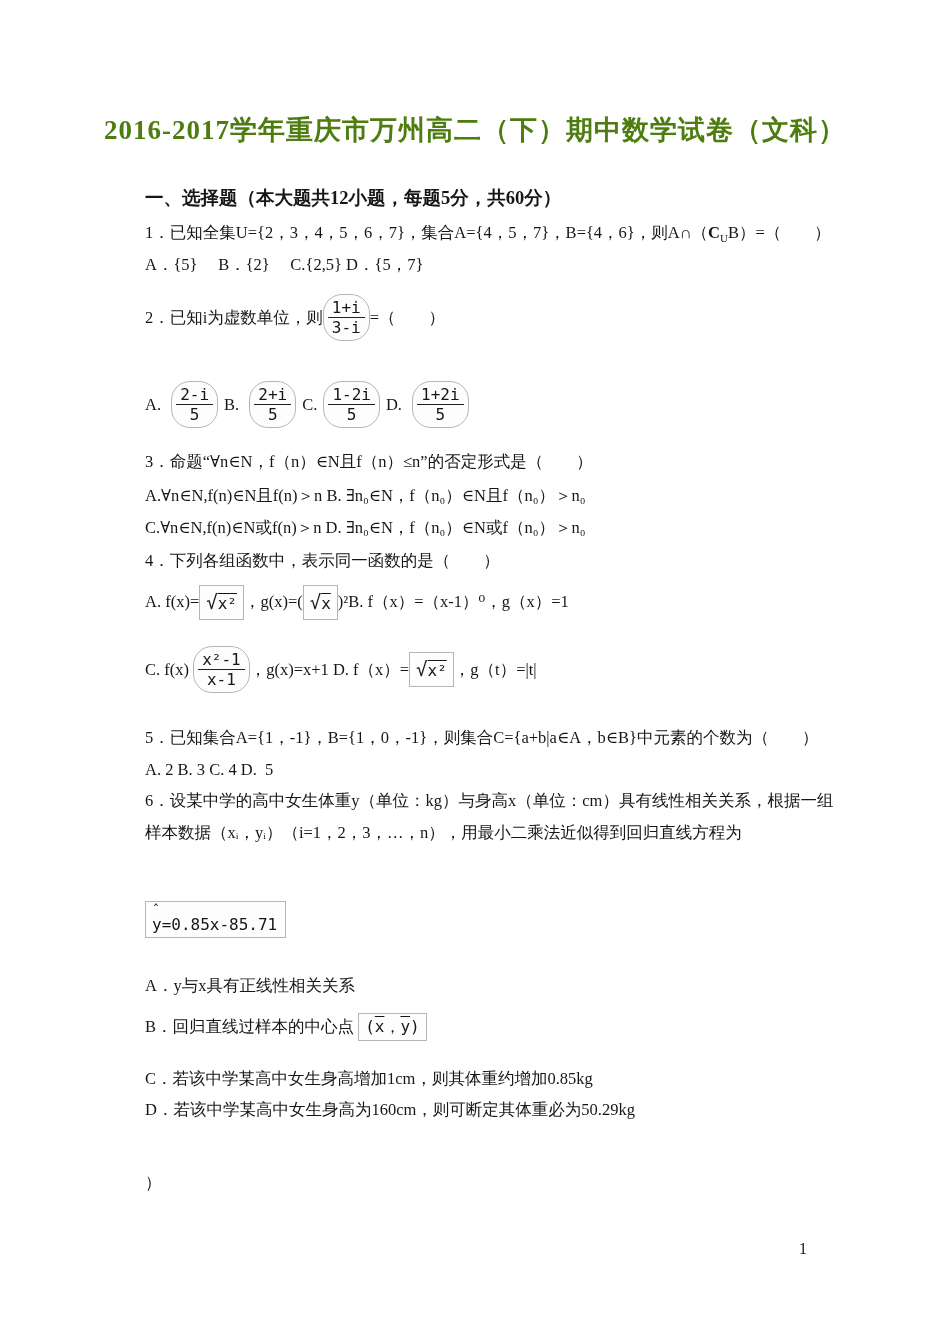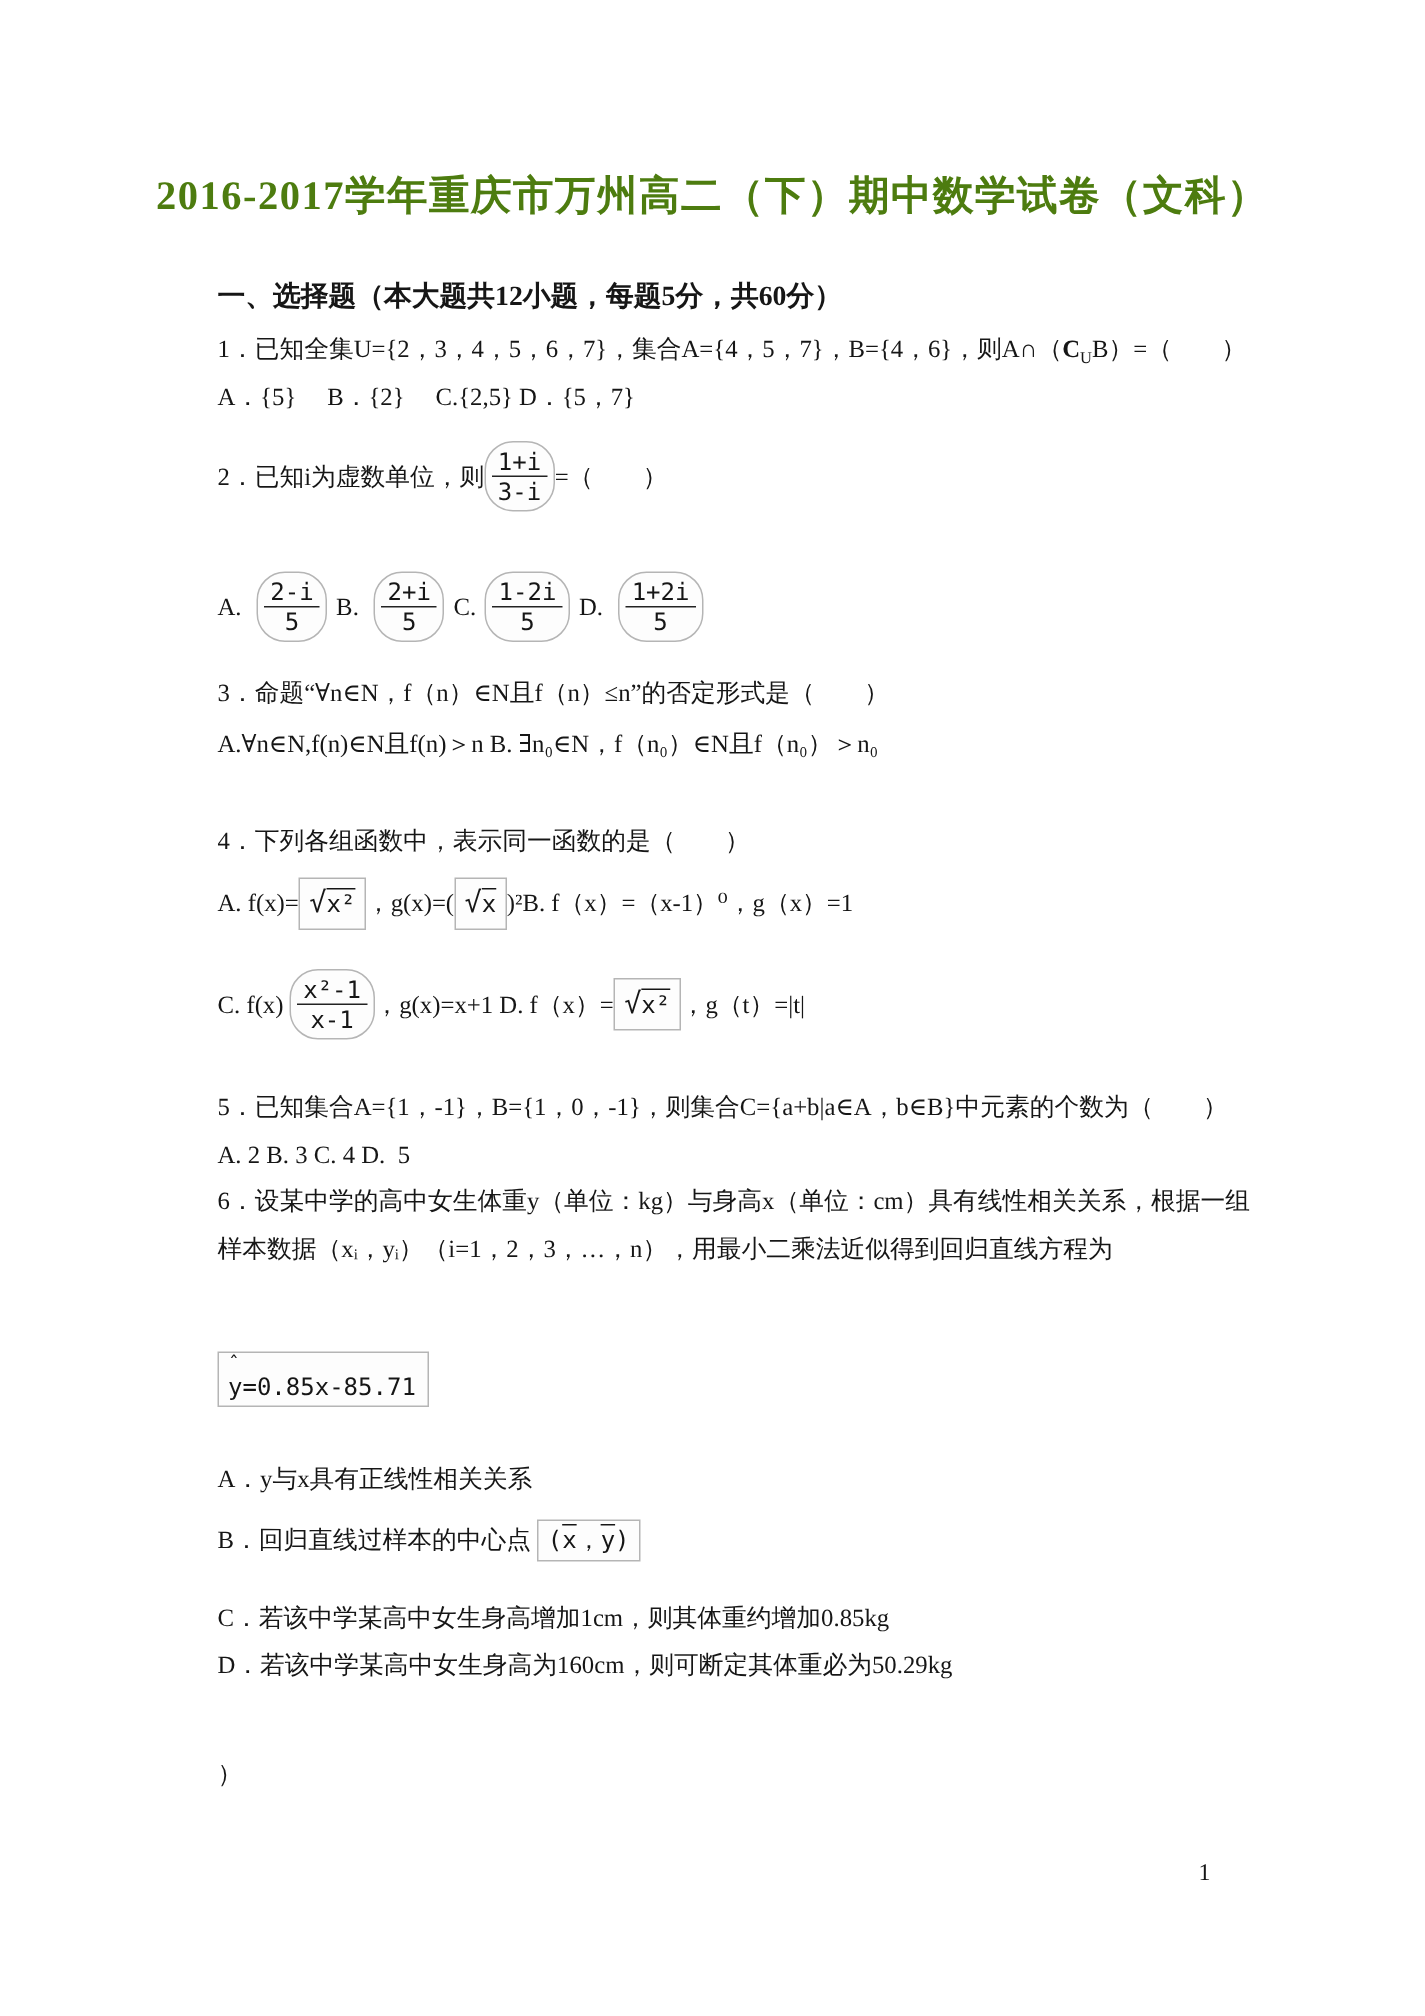--- a/index.html
+++ b/index.html
@@ -47,20 +47,21 @@
   </div>
   <div class="row flexrow gap8" style="top:381px">
     <span>A. </span><span class="eqbox frac"><span class="num">2-i</span><span class="den">5</span></span>
     <span>B. </span><span class="eqbox frac"><span class="num">2+i</span><span class="den">5</span></span>
     <span>C.</span><span class="eqbox frac"><span class="num">1-2i</span><span class="den">5</span></span>
     <span>D. </span><span class="eqbox frac"><span class="num">1+2i</span><span class="den">5</span></span>
   </div>
 
   <div class="row" style="top:447px">3．命题“∀n∈N，f（n）∈N且f（n）≤n”的否定形式是（　　）</div>
   <div class="row" style="top:481px">A.∀n∈N,f(n)∈N且f(n)＞n B. ∃n₀∈N，f（n₀）∈N且f（n₀）＞n₀</div>
+  <div class="row" style="top:513px">C.∀n∈N,f(n)∈N或f(n)＞n D. ∃n₀∈N，f（n₀）∈N或f（n₀）＞n₀</div>
 
   <div class="row" style="top:546px">4．下列各组函数中，表示同一函数的是（　　）</div>
   <div class="row flexrow" style="top:585px">
     <span>A. f(x)=</span><span class="eqbox sqrtbox"><span class="rad">√</span><span class="radicand">x²</span></span><span>，g(x)=(</span><span class="eqbox sqrtbox"><span class="rad">√</span><span class="radicand">x</span></span><span>)²</span><span>B. f（x）=（x-1）⁰，g（x）=1</span>
   </div>
   <div class="row flexrow" style="top:646px">
     <span>C. f(x) </span><span class="eqbox frac"><span class="num">x²-1</span><span class="den">x-1</span></span><span>，g(x)=x+1 D. f（x）=</span><span class="eqbox sqrtbox"><span class="rad">√</span><span class="radicand">x²</span></span><span>，g（t）=|t|</span>
   </div>
 
   <div class="row" style="top:723px">5．已知集合A={1，-1}，B={1，0，-1}，则集合C={a+b|a∈A，b∈B}中元素的个数为（　　）</div>

